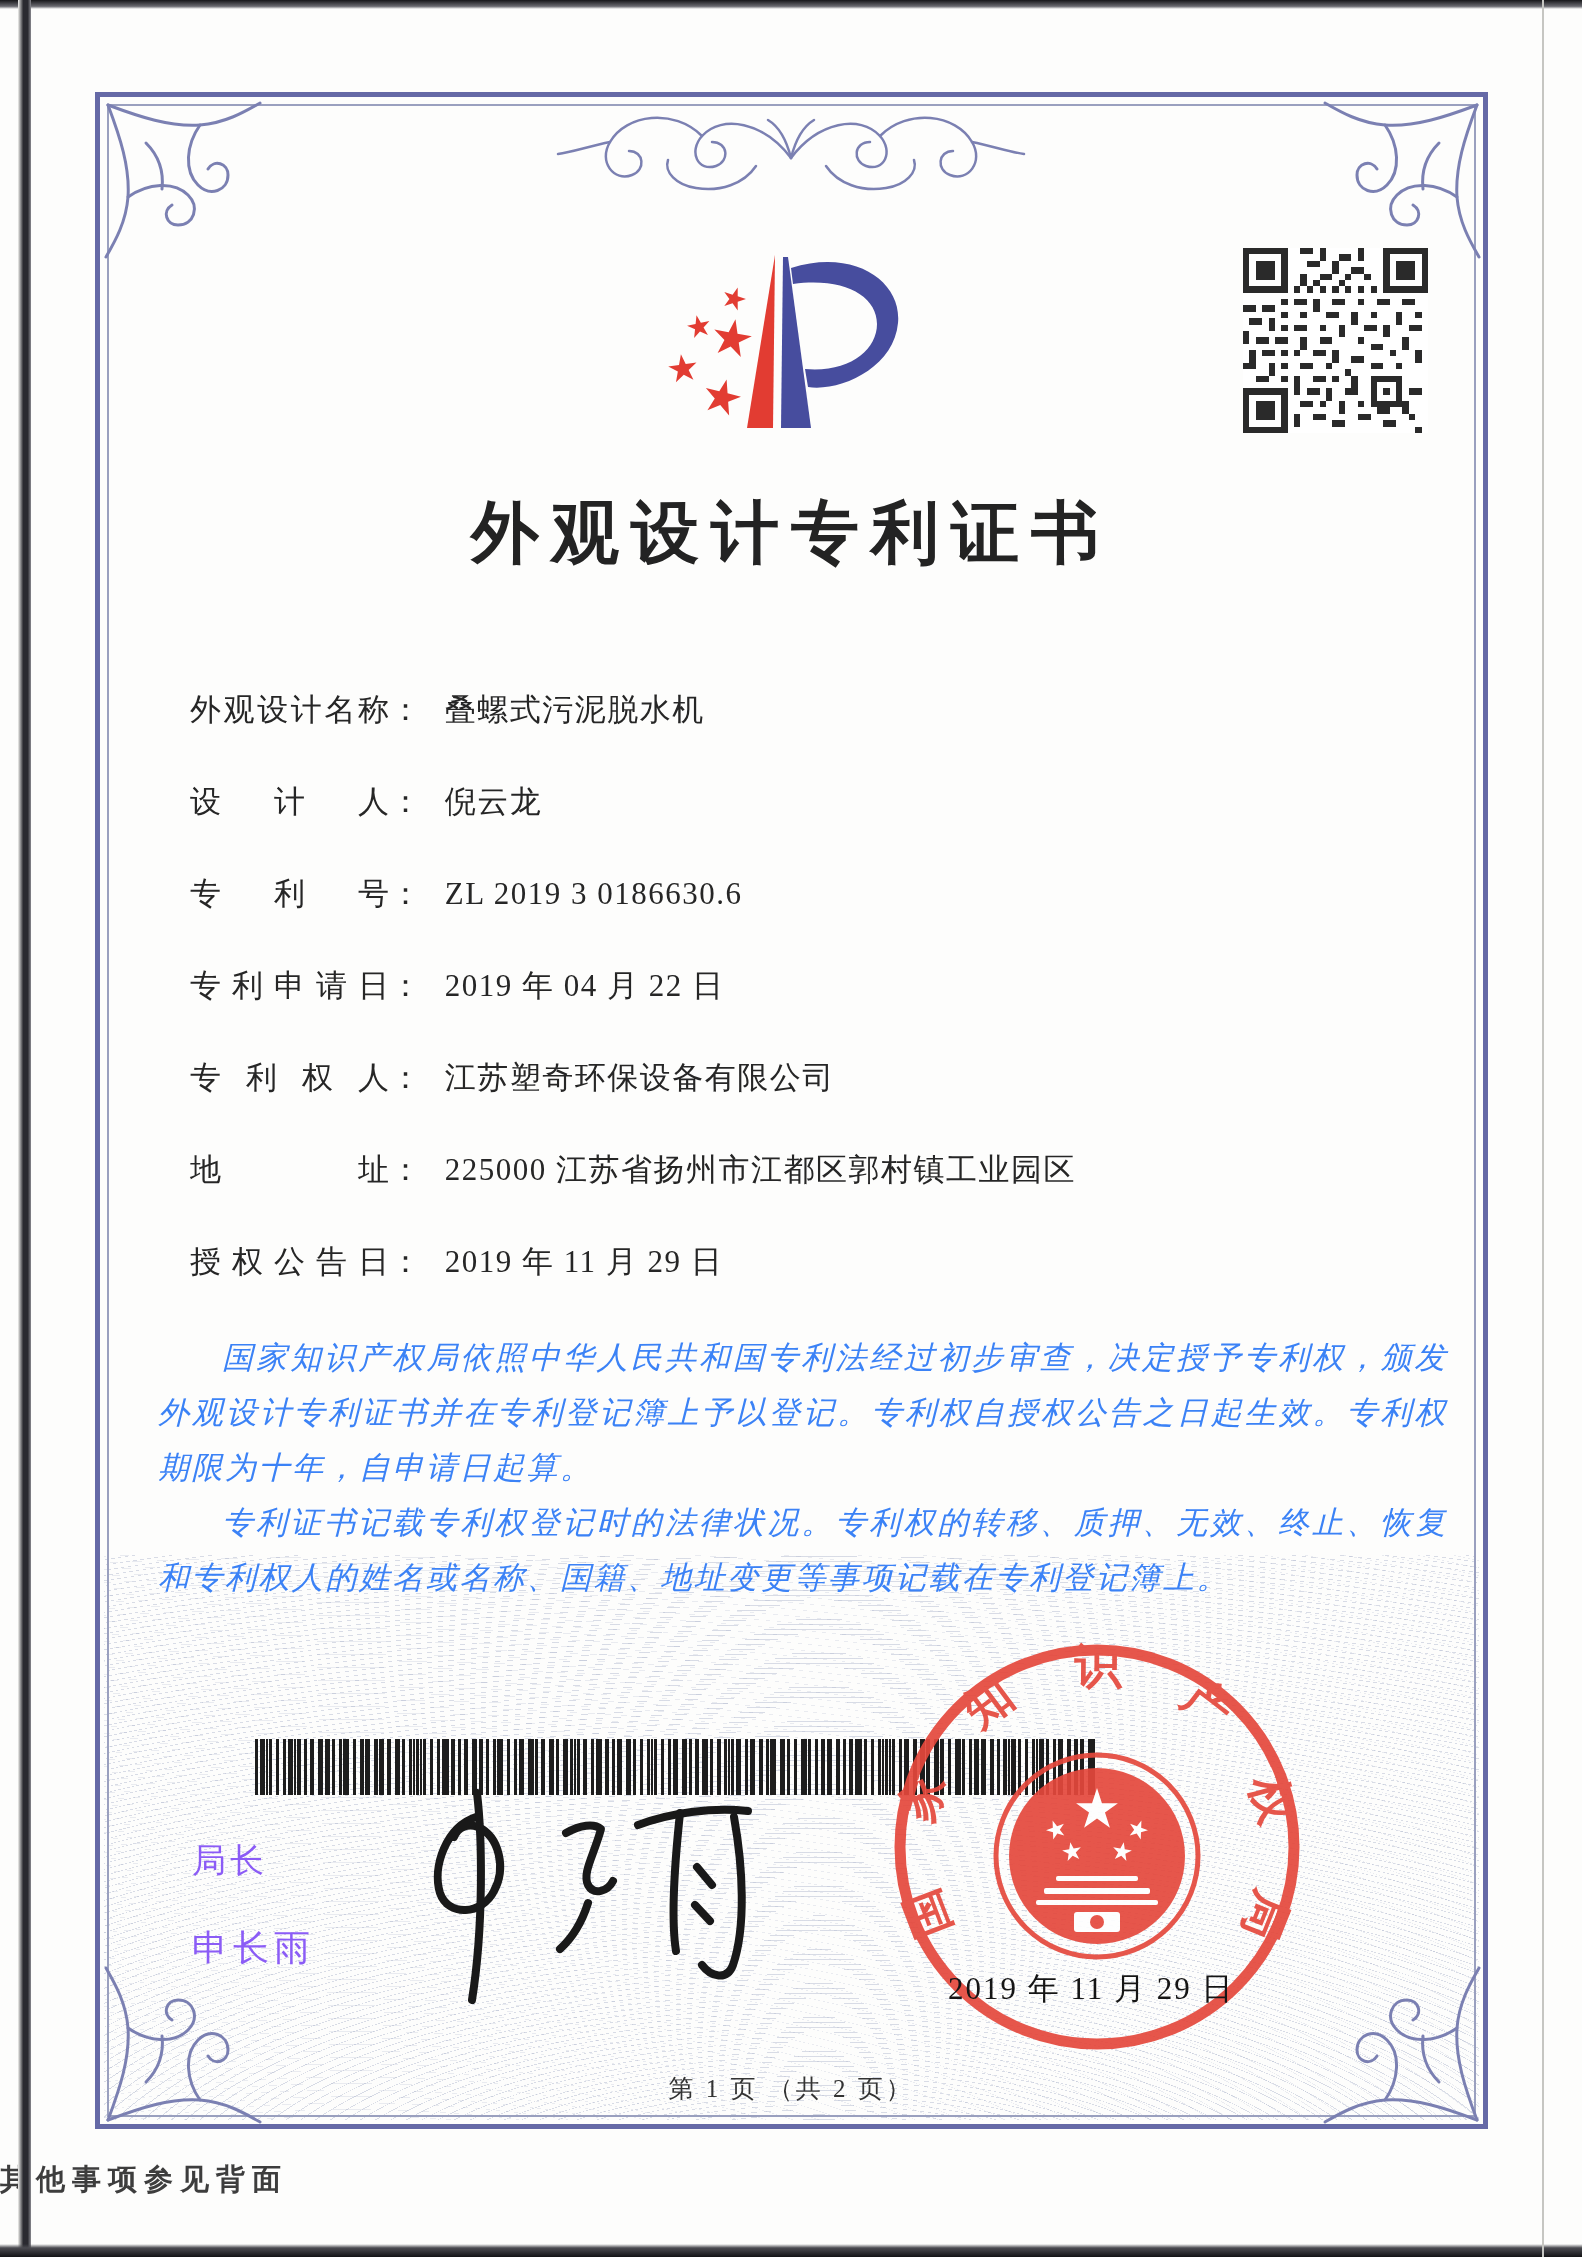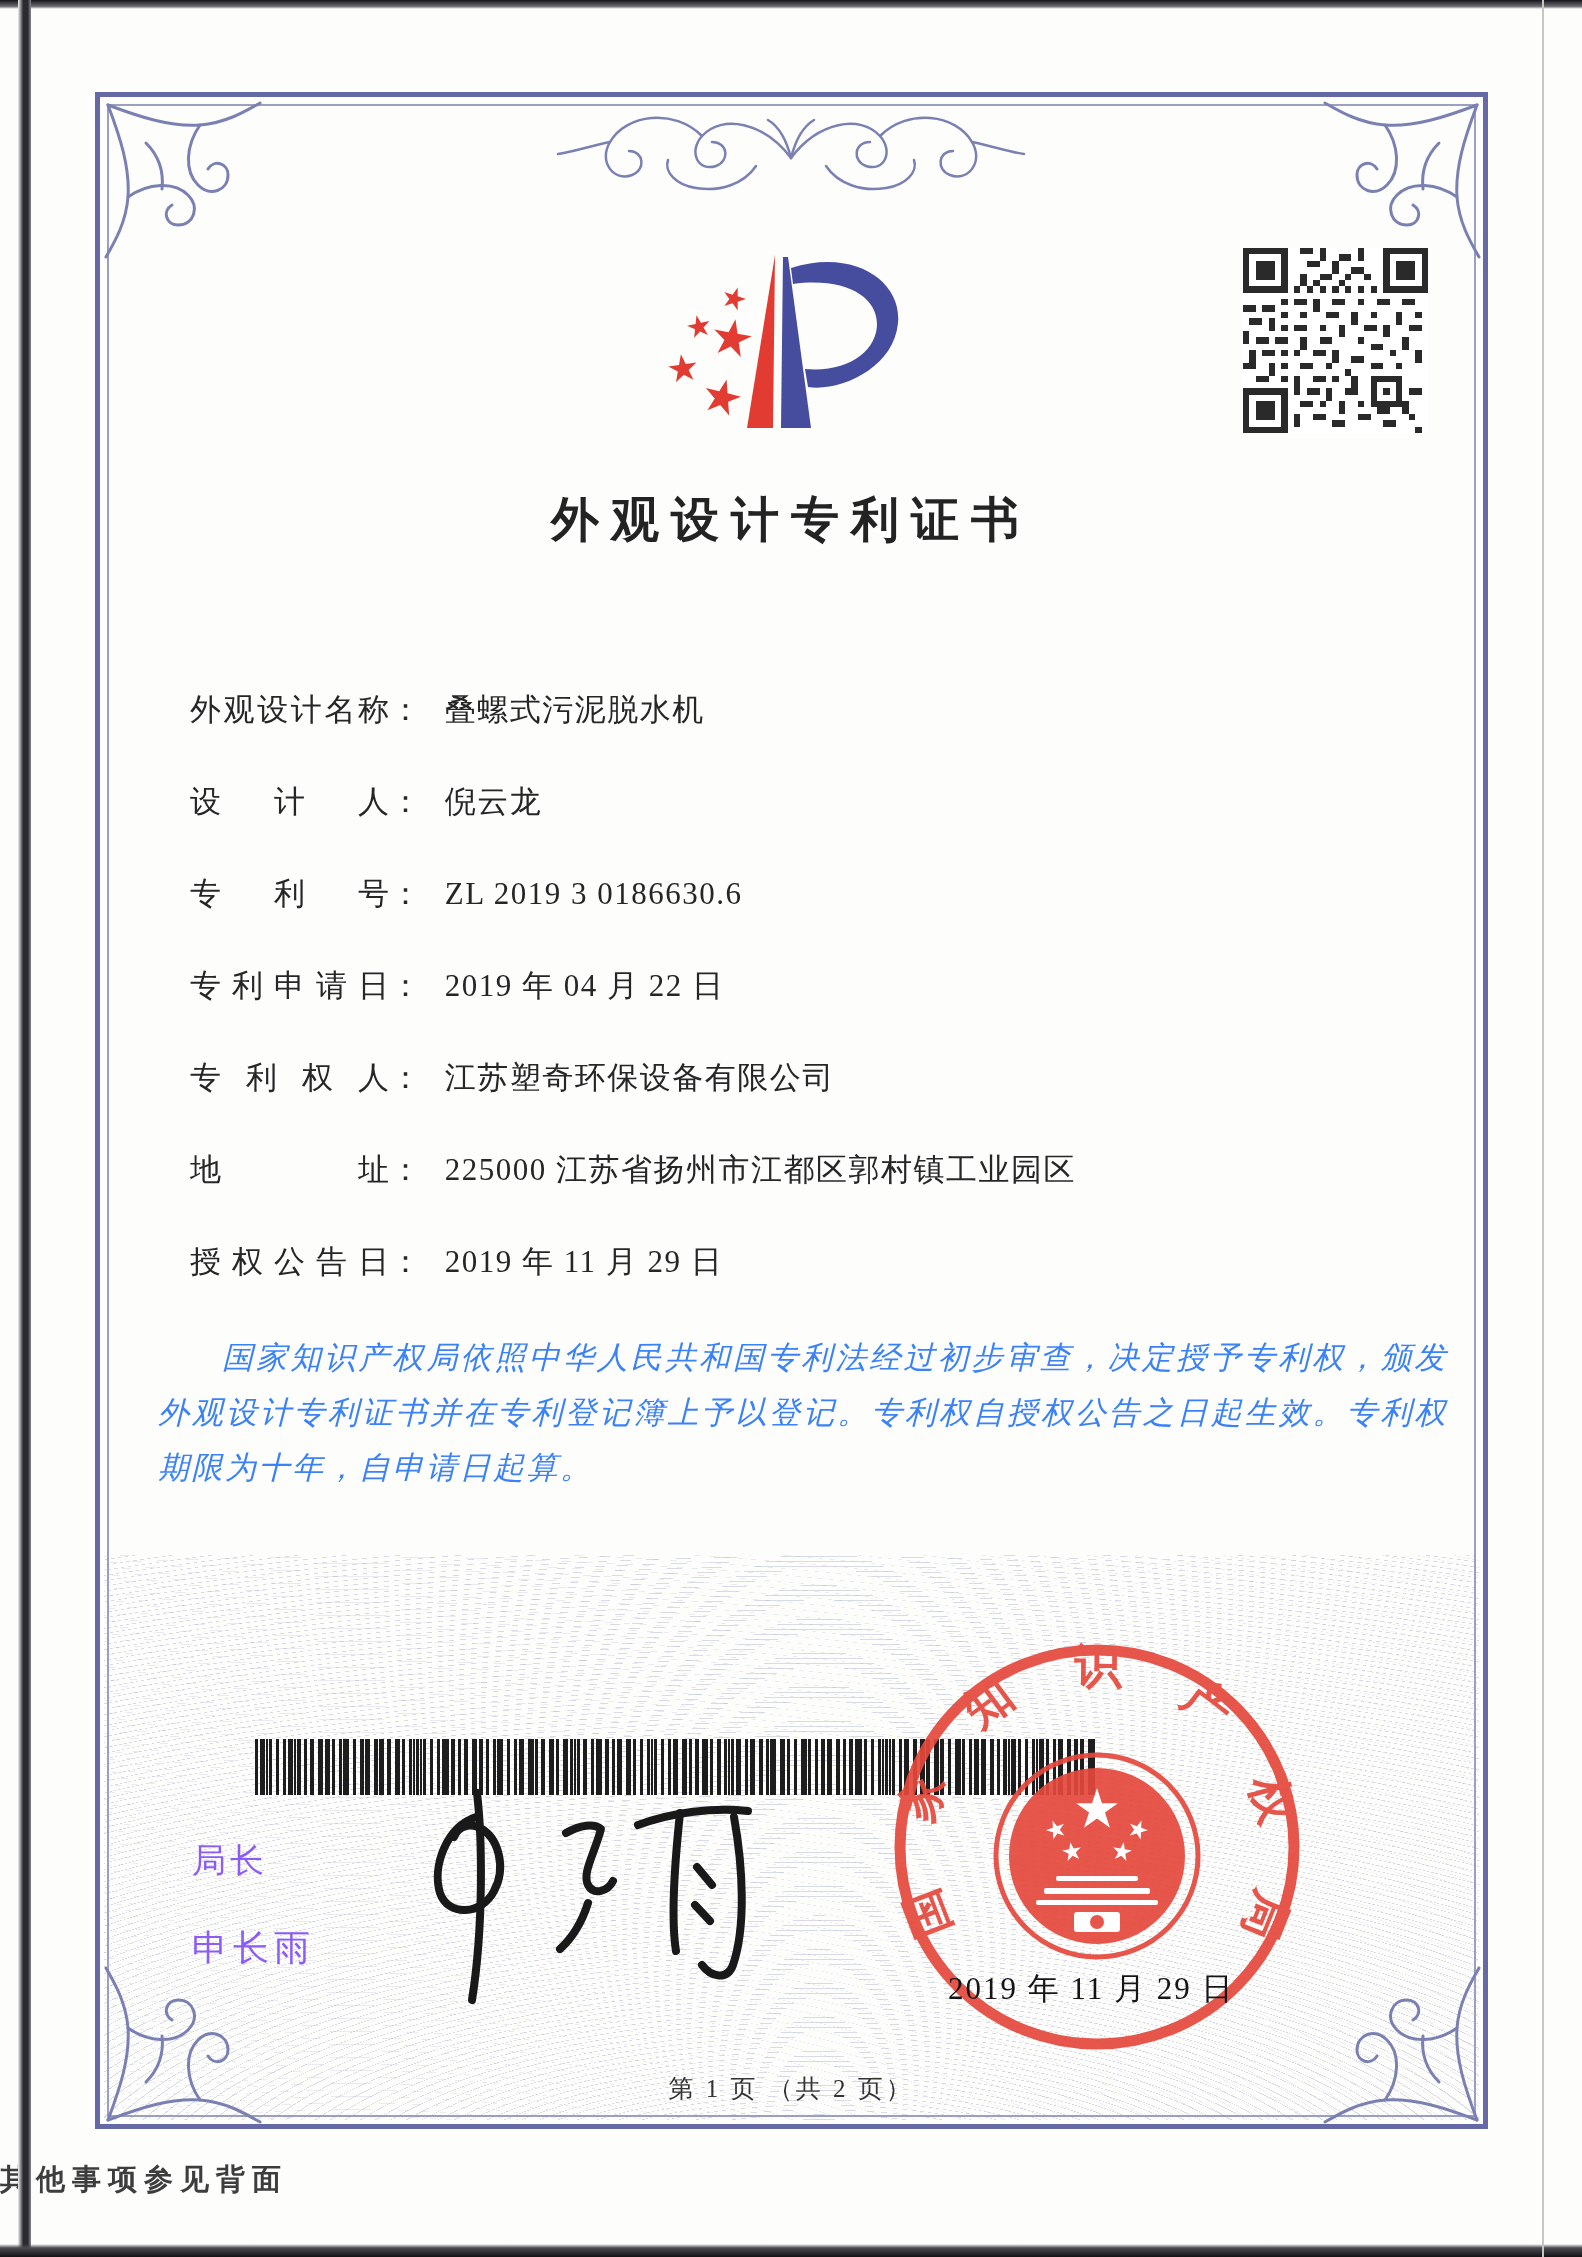--- a/index.html
+++ b/index.html
@@ -33,21 +33,21 @@
       repeating-radial-gradient(1700px 650px at 18% 135%, rgba(130,142,178,.16) 0 1px, rgba(0,0,0,0) 1px 17px);
   }
 
   .cert-no { position:absolute; left:152px; top:243px; font-size:32px;
     letter-spacing:3px; color:#2b2b2b; z-index:2; }
 
   .logo { position:absolute; left:650px; top:220px; width:335px; height:235px; z-index:2; }
   .qr { position:absolute; left:1243px; top:248px; width:185px; height:185px; z-index:2; }
 
   .title { position:absolute; left:0; top:488px; width:1582px; text-align:center;
-    font-size:48px; font-weight:bold; letter-spacing:12px; color:#232323; z-index:2;
+    font-size:68px; font-weight:bold; letter-spacing:12px; color:#232323; z-index:2;
     font-family:"Liberation Serif", serif; }
 
   .fields { position:absolute; left:190px; top:693px; width:1260px; z-index:2; }
   .field-row { position:relative; margin-bottom:58px; font-size:31px; line-height:34px;
     letter-spacing:1px; white-space:nowrap; }
   .flabel { display:inline-block; width:200px; text-align:justify; text-align-last:justify;
     vertical-align:top; }
   .fcolon { display:inline-block; vertical-align:top; }
   .fvalue { display:inline-block; margin-left:14px; vertical-align:top; letter-spacing:1.5px; }
   .pair-right { position:absolute; left:600px; top:0; }
@@ -219,20 +219,21 @@
       <span class="fvalue">225000 江苏省扬州市江都区郭村镇工业园区</span>
     </div>
     <div class="field-row">
       <span class="flabel">授权公告日</span><span class="fcolon">：</span>
       <span class="fvalue">2019 年 11 月 29 日</span>
     </div>
   </div>
 
   <div class="body-text">
     <p>国家知识产权局依照中华人民共和国专利法经过初步审查，决定授予专利权，颁发外观设计专利证书并在专利登记簿上予以登记。专利权自授权公告之日起生效。专利权期限为十年，自申请日起算。</p>
+    <p>专利证书记载专利权登记时的法律状况。专利权的转移、质押、无效、终止、恢复和专利权人的姓名或名称、国籍、地址变更等事项记载在专利登记簿上。</p>
   </div>
 
   <div class="barcode"></div>
 
   <div class="director">
     <div class="director-label">局长</div>
     <div class="director-name">申长雨</div>
   </div>
 
   <svg class="signature" viewBox="0 0 410 250" fill="none" stroke="#191919" stroke-width="8" stroke-linecap="round" stroke-linejoin="round">

